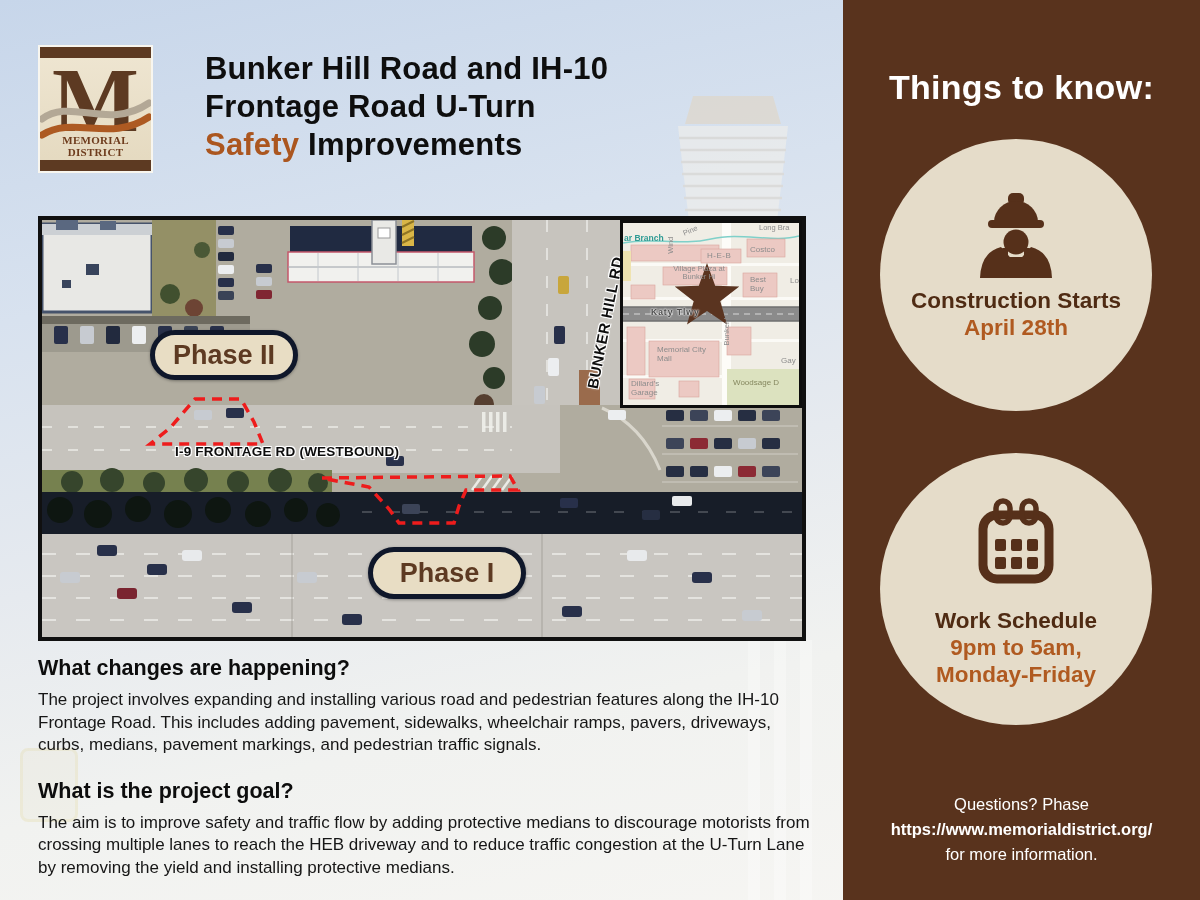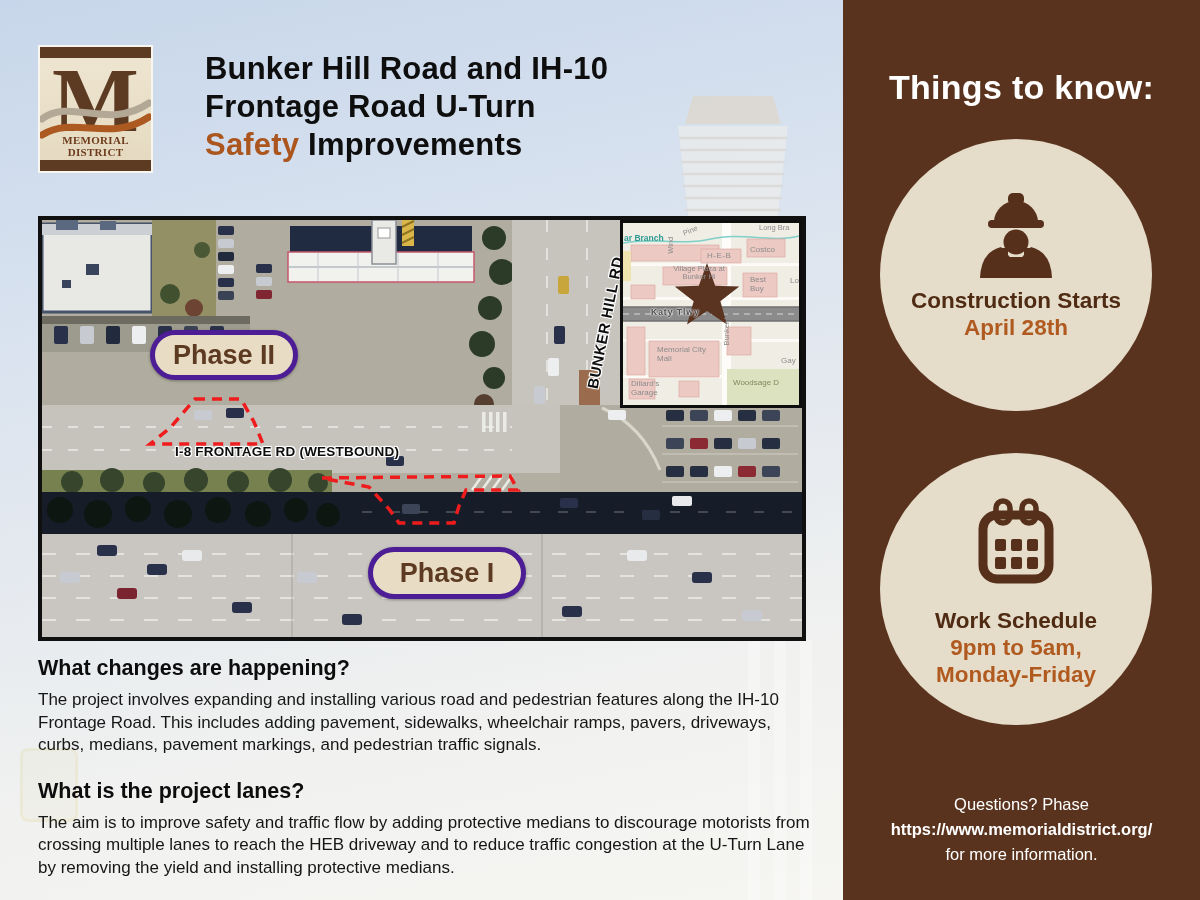--- a/index.html
+++ b/index.html
@@ -26,21 +26,21 @@
     font-size:11px;font-weight:bold;color:#6e3c1d;letter-spacing:.3px;}
 
   .title{position:absolute;left:205px;top:50px;margin:0;font-size:31px;line-height:38px;font-weight:bold;
     color:#0e0e0e;letter-spacing:.2px;}
   .title .accent{color:#ab561f;}
 
   
   .map-frame{position:absolute;left:38px;top:216px;width:768px;height:425px;border:4px solid #101010;
     box-sizing:border-box;background:#b4b0a3;}
   .aerial{position:absolute;left:0;top:0;width:760px;height:417px;}
-  .pill{position:absolute;background:#e8ddc4;border:5px solid #4c1d95;border-radius:28px;color:#5d3a22;
+  .pill{position:absolute;background:#e8ddc4;border:5px solid #0f172a;border-radius:28px;color:#5d3a22;
     font-weight:bold;font-size:27px;display:flex;align-items:center;justify-content:center;
     box-shadow:0 1px 3px rgba(0,0,0,.35);box-sizing:border-box;}
   .pill2{left:108px;top:110px;width:148px;height:50px;}
   .pill1{left:326px;top:327px;width:158px;height:52px;}
   .road-label{position:absolute;font-weight:bold;color:#0d0d0d;white-space:nowrap;
     text-shadow:-1px -1px 0 #fff,1px -1px 0 #fff,-1px 1px 0 #fff,1px 1px 0 #fff,0 0 3px #fff;}
   .frontage{left:133px;top:224px;font-size:13.5px;letter-spacing:.2px;}
   .bunker{left:488px;top:94px;width:150px;text-align:center;font-size:15px;letter-spacing:.5px;
     transform:rotate(-79deg);}
   .inset{position:absolute;right:0;top:0;width:182px;height:188px;border:3px solid #0d0d0d;
@@ -313,21 +313,21 @@
         <rect x="650" y="352" width="20" height="11" rx="3" fill="#28304a"></rect>
         <rect x="700" y="390" width="20" height="11" rx="3" fill="#c7cbd1"></rect>
       </g>
 
       <path d="M153,179 L199,179 L212,202 L221,224 L108,224 L128,208 Z" fill="none" stroke="#ee1c1c" stroke-width="3.5" stroke-dasharray="10 7"></path>
       <path d="M280,258 L468,256 L476,270 L424,270 L417,286 L412,303 L357,303 L347,289 L327,267 L300,262 Z" fill="none" stroke="#ee1c1c" stroke-width="3.5" stroke-dasharray="10 7"></path>
     </svg>
 
     <div class="pill pill2">Phase II</div>
     <div class="pill pill1">Phase I</div>
-    <div class="road-label frontage">I-8 FRONTAGE RD (WESTBOUND)</div>
+    <div class="road-label frontage">I-9 FRONTAGE RD (WESTBOUND)</div>
     <div class="road-label bunker">BUNKER HILL RD</div>
 
     <div class="inset">
       <svg width="176" height="182" viewBox="0 0 176 182">
         <rect width="176" height="182" fill="#f0ede5"></rect>
         <rect x="99" y="0" width="9" height="182" fill="#fdfcf8"></rect>
         <rect x="0" y="40" width="176" height="3" fill="#fbfaf6"></rect>
         <rect x="0" y="74" width="176" height="3" fill="#fbfaf6"></rect>
         <rect x="0" y="116" width="176" height="3" fill="#fbfaf6"></rect>
         <rect x="0" y="152" width="100" height="3" fill="#fbfaf6"></rect>
@@ -367,21 +367,21 @@
       <span class="il il-11">Memorial City Mall</span>
       <span class="il il-12">Gay</span>
       <span class="il il-13">Dillard's Garage</span>
       <span class="il il-14">Woodsage D</span>
     </div>
   </div>
 
   <section class="copy">
     <h2>What changes are happening?</h2>
     <p>The project involves expanding and installing various road and pedestrian features along the IH-10 Frontage Road. This includes adding pavement, sidewalks, wheelchair ramps, pavers, driveways, curbs, medians, pavement markings, and pedestrian traffic signals.</p>
-    <h2>What is the project lanes?</h2>
+    <h2>What is the project goal?</h2>
     <p>The aim is to improve safety and traffic flow by adding protective medians to discourage motorists from crossing multiple lanes to reach the HEB driveway and to reduce traffic congestion at the U-Turn Lane by removing the yield and installing protective medians.</p>
   </section>
 
   <aside class="sidebar">
     <h2 class="sidebar-heading">Things to know:</h2>
 
     <div class="card card1">
       <svg class="icon" width="112" height="100" viewBox="0 0 100 100">
         <g fill="#56301a">
           <rect x="42" y="12" width="16" height="12" rx="5"></rect>

